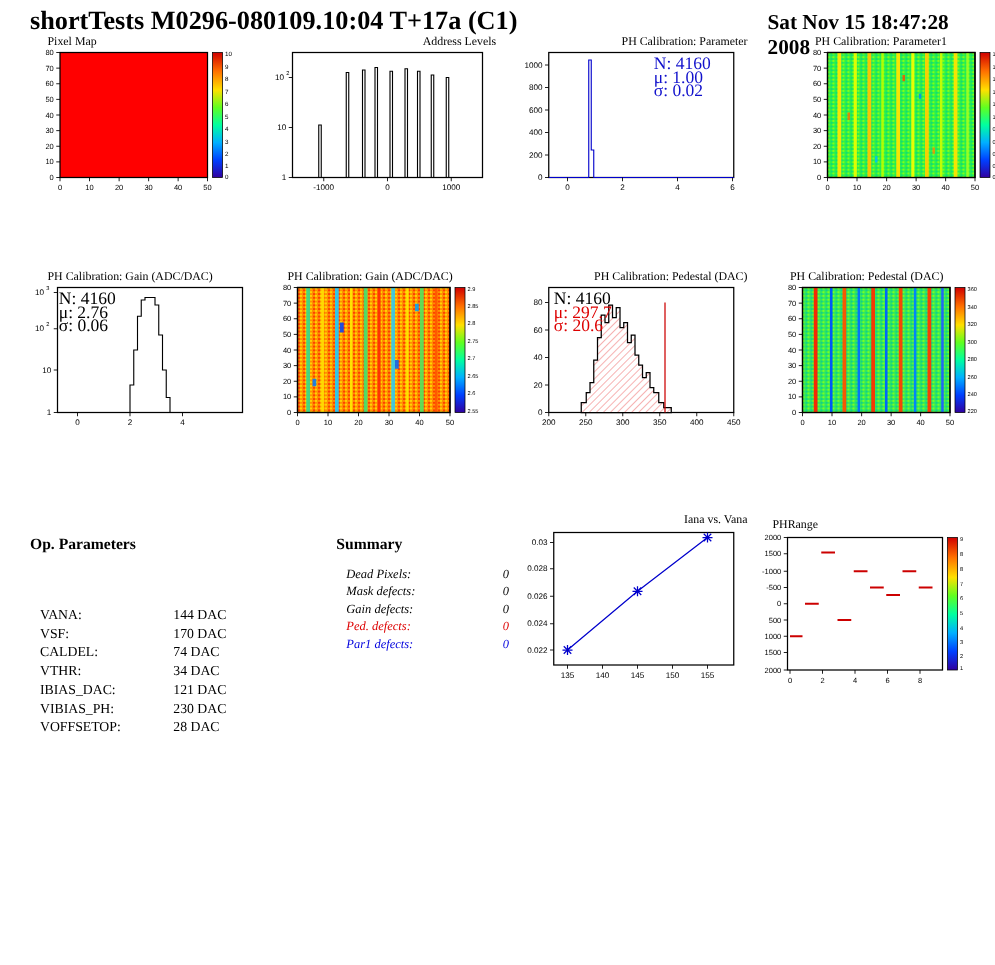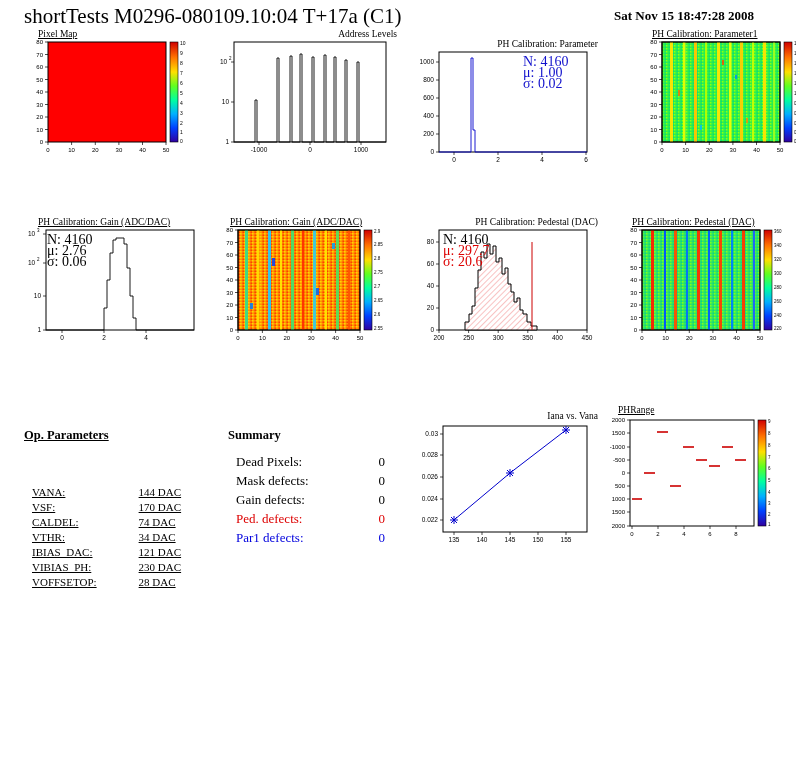--- a/index.html
+++ b/index.html
@@ -1,29 +1,29 @@
 <!DOCTYPE html>
 <html><head>
 <meta charset="utf-8">
 <style>
   html,body{margin:0;padding:0;background:#ffffff;}
   body{width:796px;height:772px;position:relative;font-family:"Liberation Serif",serif;color:#000;}
-  .title{position:absolute;left:24px;top:4px;font-size:21px;font-weight:normal;letter-spacing:0px;}
-  .datestamp{position:absolute;left:614px;top:8px;font-size:13px;font-weight:bold;}
+  .title{position:absolute;left:24px;top:4px;font-size:21px;font-weight:bold;letter-spacing:0px;}
+  .datestamp{position:absolute;left:614px;top:8px;font-size:17px;font-weight:bold;}
   .panel{position:absolute;}
   .ptitle{font-size:9.5px;text-align:right;width:100%;position:absolute;top:-1px;left:0;}
-  .ptitle.left{text-align:left;padding-left:18px;box-sizing:border-box;text-decoration:underline;}
+  .ptitle.left{text-align:left;padding-left:18px;box-sizing:border-box;}
   .stat{position:absolute;font-size:14px;line-height:11px;}
   .stat.blue{color:#1111cc;}
   .section-head{font-size:12.5px;font-weight:bold;}
-  .optbl{position:absolute;font-size:11px;text-decoration:underline;}
+  .optbl{position:absolute;font-size:11px;}
   .optbl td{padding:1.5px 0;font-size:11px;}
   .optbl td.val{padding-left:42px;}
-  .sumtbl{position:absolute;font-size:11px;}
-  .sumtbl td{padding:1.5px 0;font-size:13px;}
+  .sumtbl{position:absolute;font-size:11px;margin-left:41px;}
+  .sumtbl td{padding:1.5px 0;font-size:10px;font-style:italic;}
   .sumtbl td.val{padding-left:70px;}
   .red{color:#dd0000;}
   .blue{color:#0000dd;}
   svg{display:block;}
 </style>
 </head>
 <body>
 
 <div class="title">shortTests M0296-080109.10:04 T+17a (C1)</div>
 <div class="datestamp">Sat Nov 15 18:47:28 2008</div>
@@ -120,21 +120,21 @@
     </g>
     <g font-size="6.5" font-family="Liberation Sans, sans-serif" fill="#000" text-anchor="end">
       <text x="17" y="114">1</text>
         <text x="17" y="74">10</text>
     </g>
     <text x="8" y="34" font-size="6.5" font-family="Liberation Sans, sans-serif" fill="#000">10</text>
     <text x="17" y="30" font-size="4.5" font-family="Liberation Sans, sans-serif" fill="#000">2</text>
   </svg>
 </div>
 
-<div class="panel" style="left:413px;top:40px;width:185px;height:130px;">
+<div class="panel" style="left:413px;top:30px;width:185px;height:130px;">
   <div class="ptitle">PH Calibration: Parameter</div>
   <svg width="185" height="130">
     <rect x="26" y="12" width="148" height="100" fill="none" stroke="#000" stroke-width="1"></rect>
     <g stroke="#0000cc" stroke-width="0.9" fill="none">
       <path d="M26,112 L58,112 L58,18 L60,18 L60,90 L62,90 L62,112 L174,112"></path>
     </g>
     <g stroke="#000" stroke-width="0.7">
       <line x1="41" y1="112" x2="41" y2="115"></line>
         <line x1="85" y1="112" x2="85" y2="115"></line>
       <line x1="129" y1="112" x2="129" y2="115"></line>
@@ -626,21 +626,21 @@
     <g font-size="6.5" font-family="Liberation Sans, sans-serif" fill="#000" text-anchor="end">
       <text x="25" y="110">0.022</text>
         <text x="25" y="89">0.024</text>
         <text x="25" y="67">0.026</text>
       <text x="25" y="45">0.028</text>
         <text x="25" y="24">0.03</text>
     </g>
   </svg>
 </div>
 
-<div class="panel" style="left:598px;top:406px;width:190px;height:140px;">
+<div class="panel" style="left:598px;top:416px;width:190px;height:140px;">
   <div class="ptitle left" style="padding-left:20px;">PHRange</div>
   <svg width="190" height="140">
     <defs>
       <linearGradient id="pal10" x1="0" y1="1" x2="0" y2="0">
         <stop offset="0%" stop-color="#3000a0"></stop>
           <stop offset="14%" stop-color="#0040ff"></stop>
         <stop offset="28%" stop-color="#00b0ff"></stop>
           <stop offset="42%" stop-color="#00ffa0"></stop>
         <stop offset="56%" stop-color="#60ff20"></stop>
           <stop offset="70%" stop-color="#ffe000"></stop>

